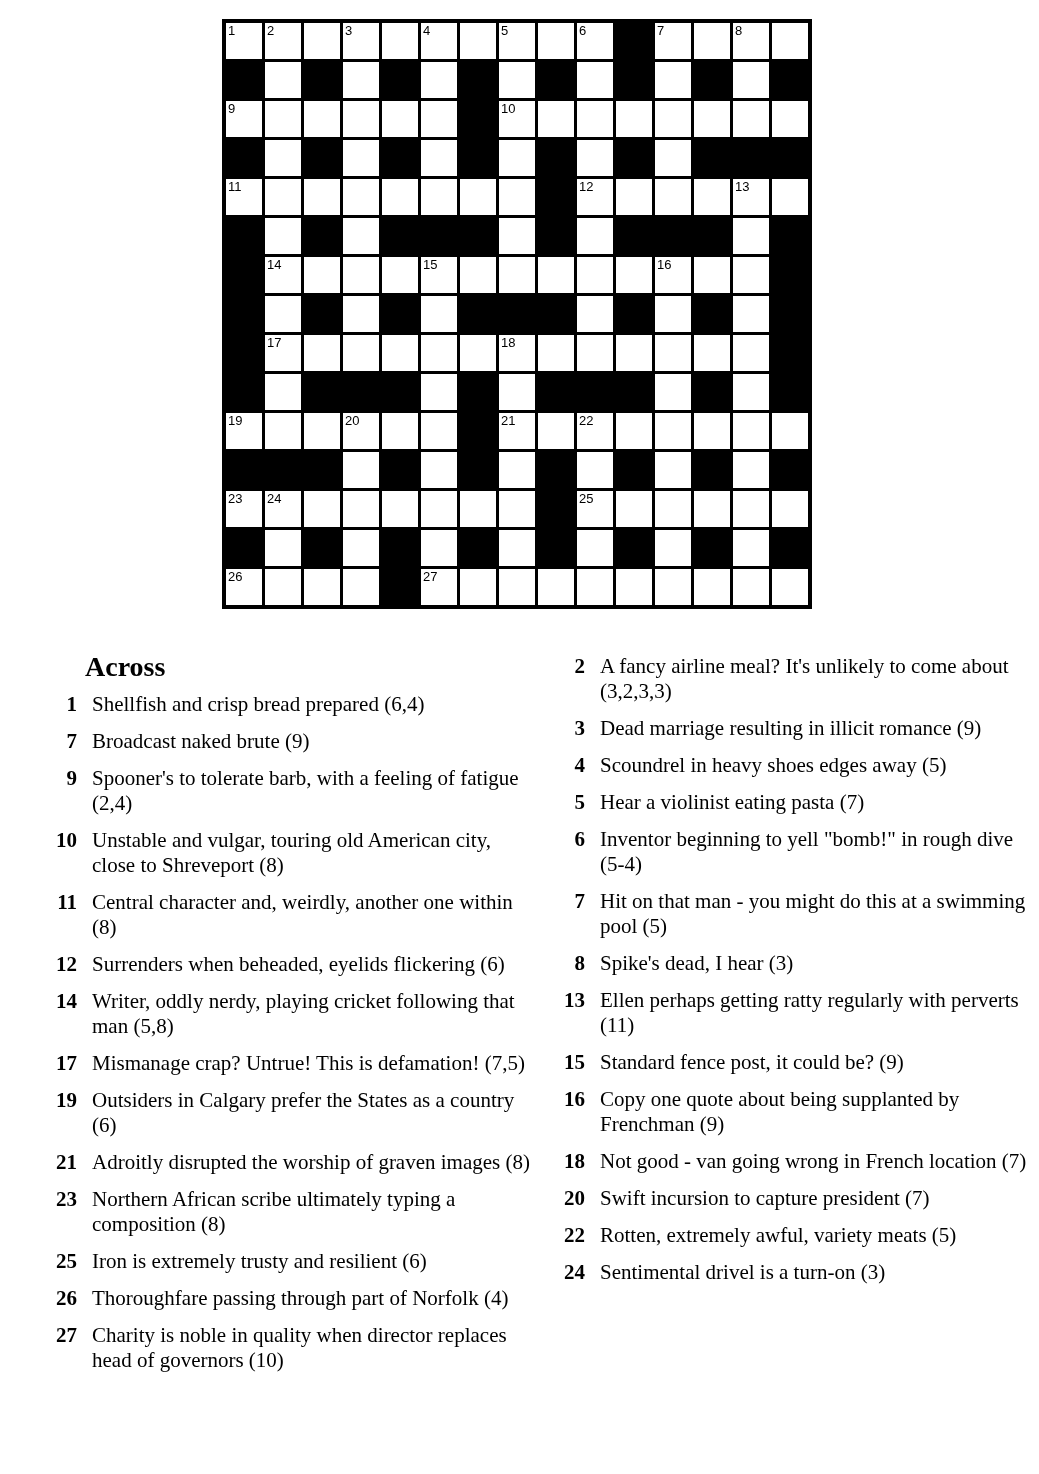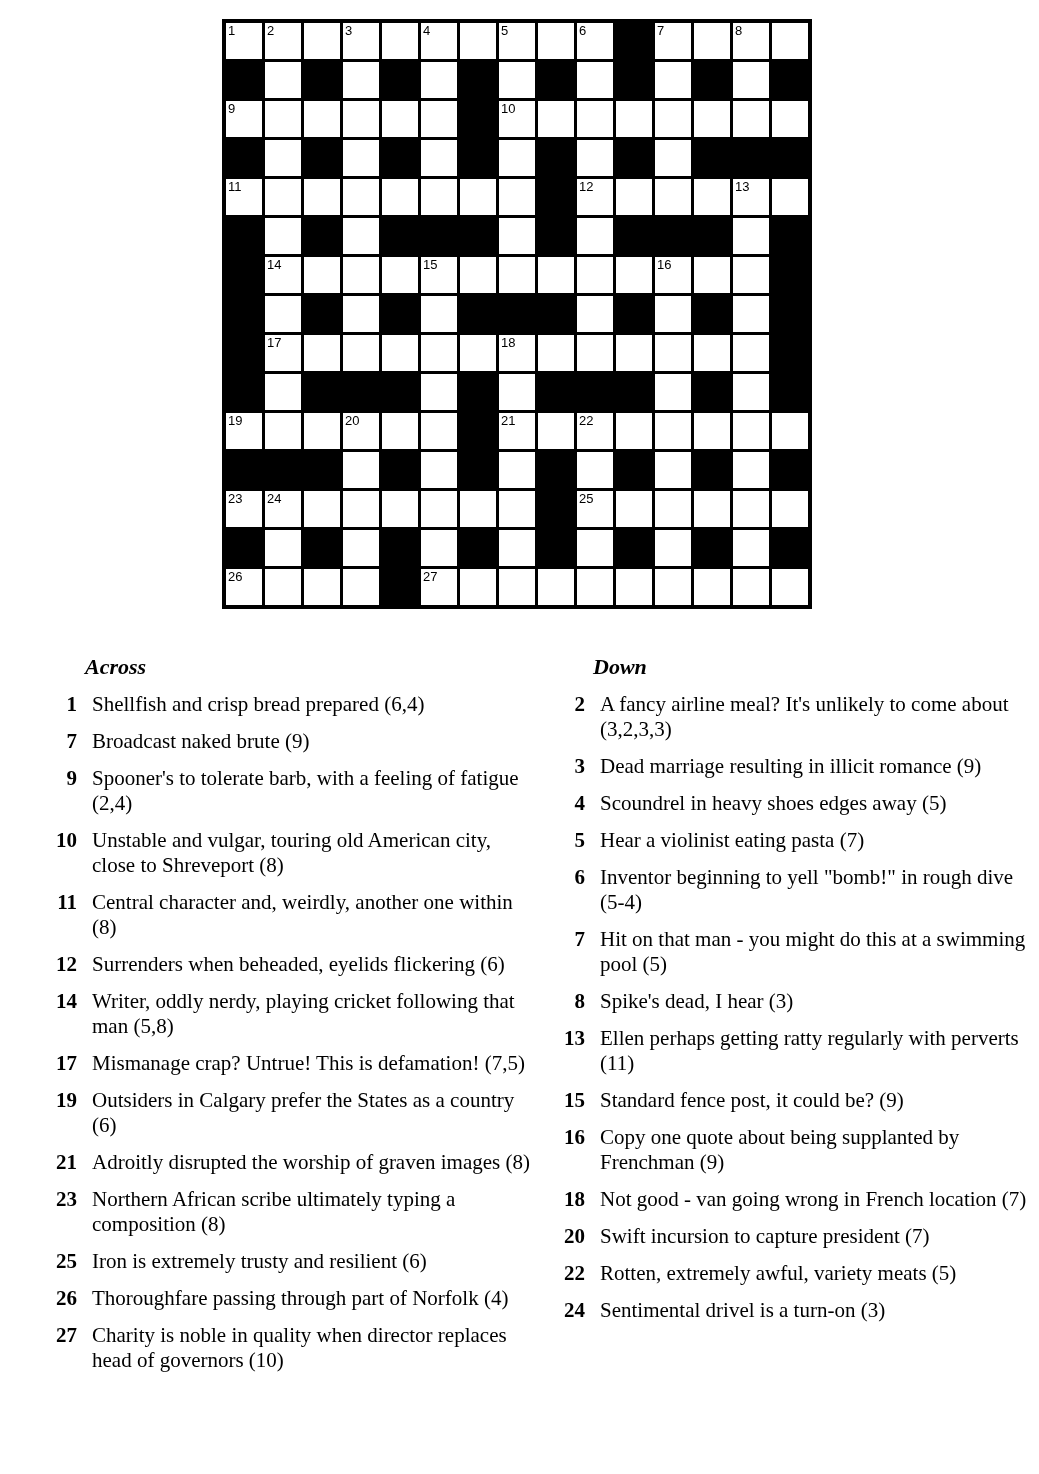--- a/index.html
+++ b/index.html
@@ -16,21 +16,21 @@
   .cell.white{background:#ffffff;}
   .cell.black{background:#000000;}
   .cellnum{
     position:absolute;top:0;left:2px;
     font-family:"Liberation Sans",sans-serif;font-size:13px;line-height:15px;
     color:#000;
   }
   .clue-col{position:absolute;top:654px;}
   .clue-col.across{left:45px;width:492px;}
   .clue-col.down{left:553px;width:482px;}
-  .clues-header{font-weight:bold;font-size:22px;line-height:25px;margin:0 0 13px 40px;font-style:italic;}
+  .clues-header{font-weight:bold;font-size:28px;line-height:25px;margin:0 0 13px 40px;}
   .clue{display:flex;margin-bottom:12px;font-size:21px;line-height:25px;}
   .cnum{flex:0 0 32px;text-align:right;font-weight:bold;}
   .ctext{margin-left:15px;flex:1;}
 </style>
 </head>
 <body>
 
 <div class="grid">
     <div class="cell white">
       <span class="cellnum">1</span>
@@ -369,21 +369,20 @@
         <span class="ctext">Thoroughfare passing through part of Norfolk (4)</span>
       </div>
       <div class="clue">
         <span class="cnum">27</span>
         <span class="ctext">Charity is noble in quality when director replaces head of governors (10)</span>
       </div>
     </div>
 </div>
 
 <div class="clue-col down">
-  <div class="clues-header">Down</div>
   <div>
       <div class="clue">
         <span class="cnum">2</span>
         <span class="ctext">A fancy airline meal? It's unlikely to come about (3,2,3,3)</span>
       </div>
       <div class="clue">
         <span class="cnum">3</span>
         <span class="ctext">Dead marriage resulting in illicit romance (9)</span>
       </div>
       <div class="clue">

